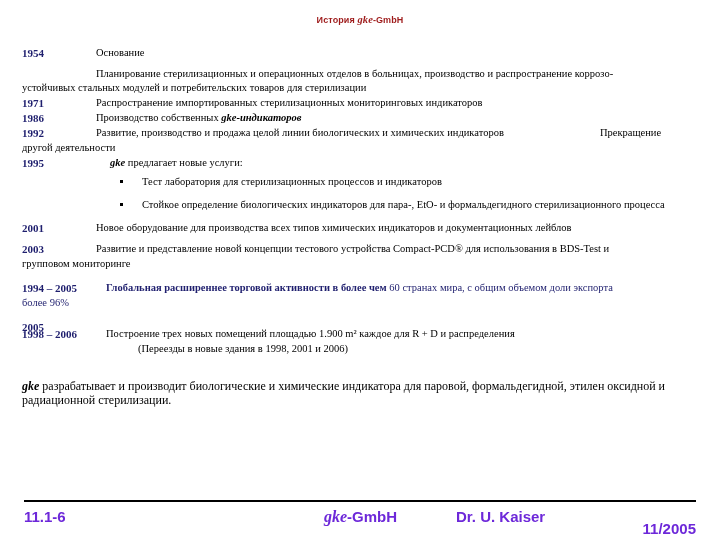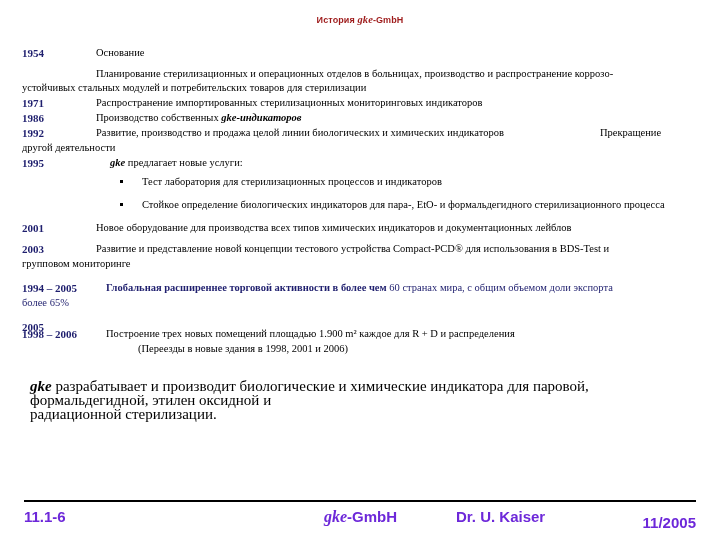--- a/index.html
+++ b/index.html
@@ -122,23 +122,23 @@
     top: 5px;
     width: 3px;
     height: 3px;
     background: #000000;
   }
 
   
   .closing {
     position: absolute;
     top: 379px;
-    left: 30px;
+    left: 22px;
     width: 672px;
-    font-size: 15px;
+    font-size: 12px;
     line-height: 14px;
     color: #000000;
   }
 
   
   .footer-rule {
     position: absolute;
     left: 24px;
     top: 500px;
     width: 672px;
@@ -158,21 +158,21 @@
   }
   .footer .f-page { position: absolute; left: 0; top: 0; }
   .footer .f-company { position: absolute; left: 300px; top: 0; }
   .footer .f-company .gke-mark {
     font-family: "Liberation Serif", serif;
     font-style: italic;
     font-weight: bold;
     font-size: 16px;
   }
   .footer .f-author { position: absolute; left: 432px; top: 0; }
-  .footer .f-date { position: absolute; right: 0; top: 6px; }
+  .footer .f-date { position: absolute; right: 0; top: 12px; }
 </style>
 </head>
 <body>
 
 <div class="slide-header">
   <span>История </span><span class="gke-mark">gke</span><span>-GmbH</span>
 </div>
 
 <div class="slide-body">
 
@@ -234,21 +234,21 @@
   <div class="row">
     <span class="cont">групповом мониторинге</span>
   </div>
   <div class="gap-md"></div>
 
   <div class="row">
     <span class="year wide">1994 – 2005</span>
     <span class="txt navy" style="margin-left:84px"><span class="navyb">Глобальная расширеннее торговой активности в более чем </span><span>60 странах мира, с общим объемом доли экспорта</span></span>
   </div>
   <div class="row">
-    <span class="cont navy">более 65%</span>
+    <span class="cont navy">более 96%</span>
   </div>
   <div class="gap-md"></div>
 
   <div class="row">
     <span class="year">2005</span>
   </div>
   <div class="gap-sm"></div>
 
   <div class="row">
     <span class="year wide">1998 – 2006</span>

